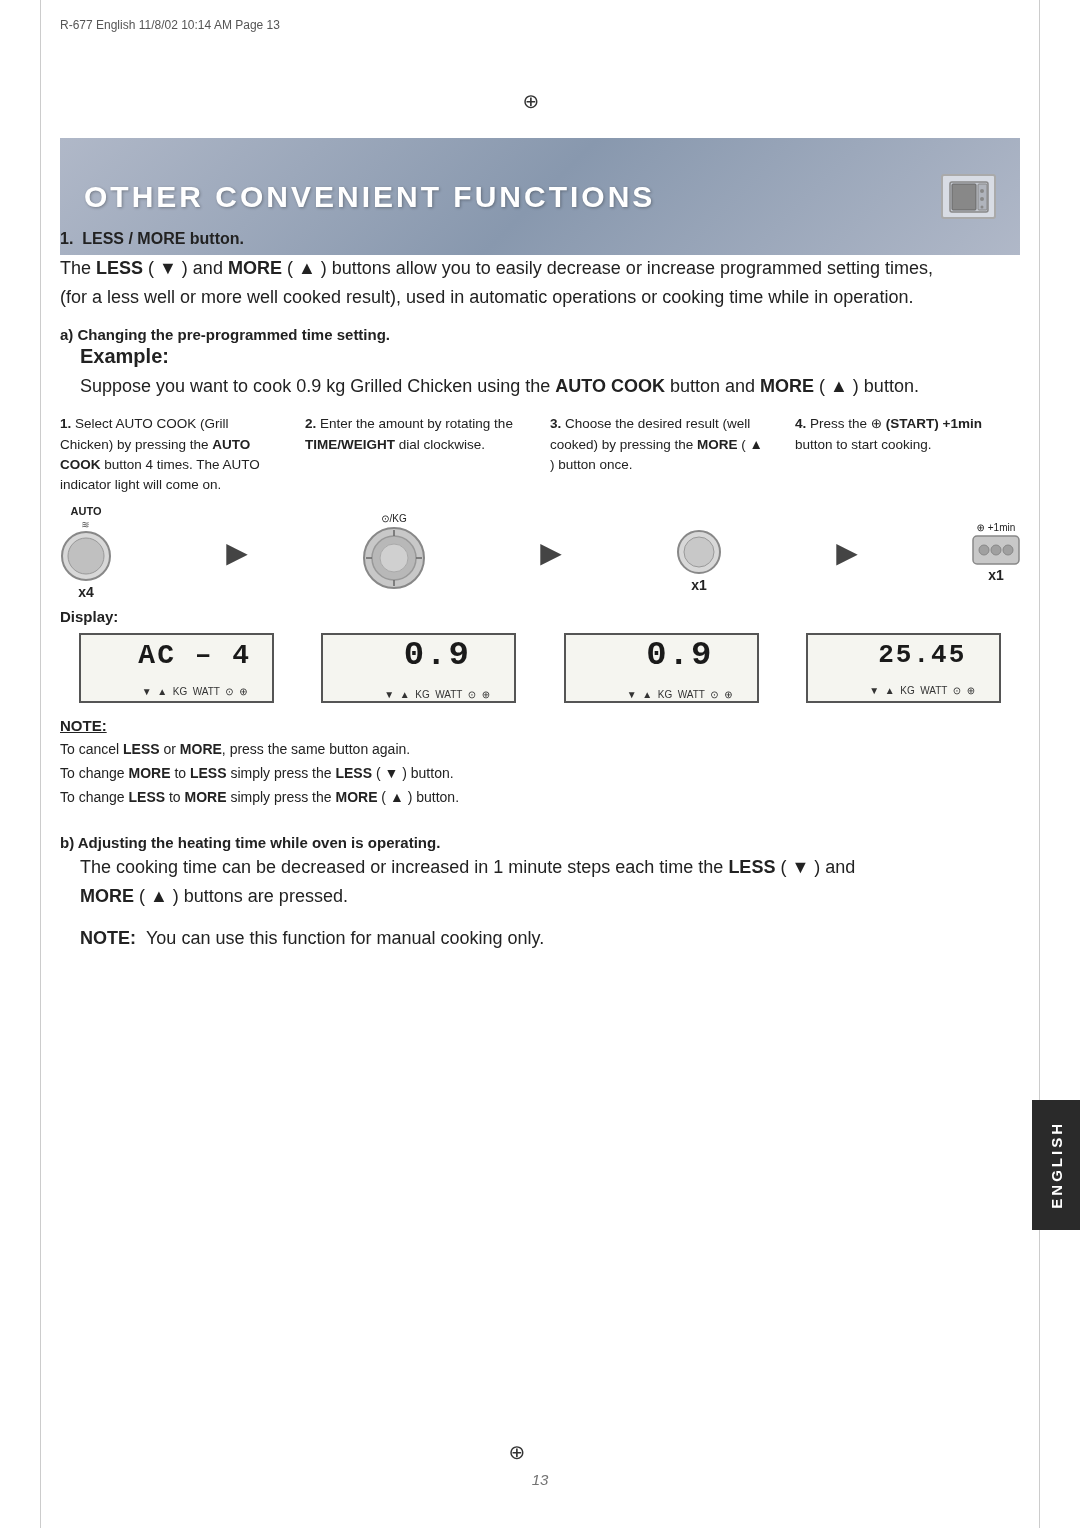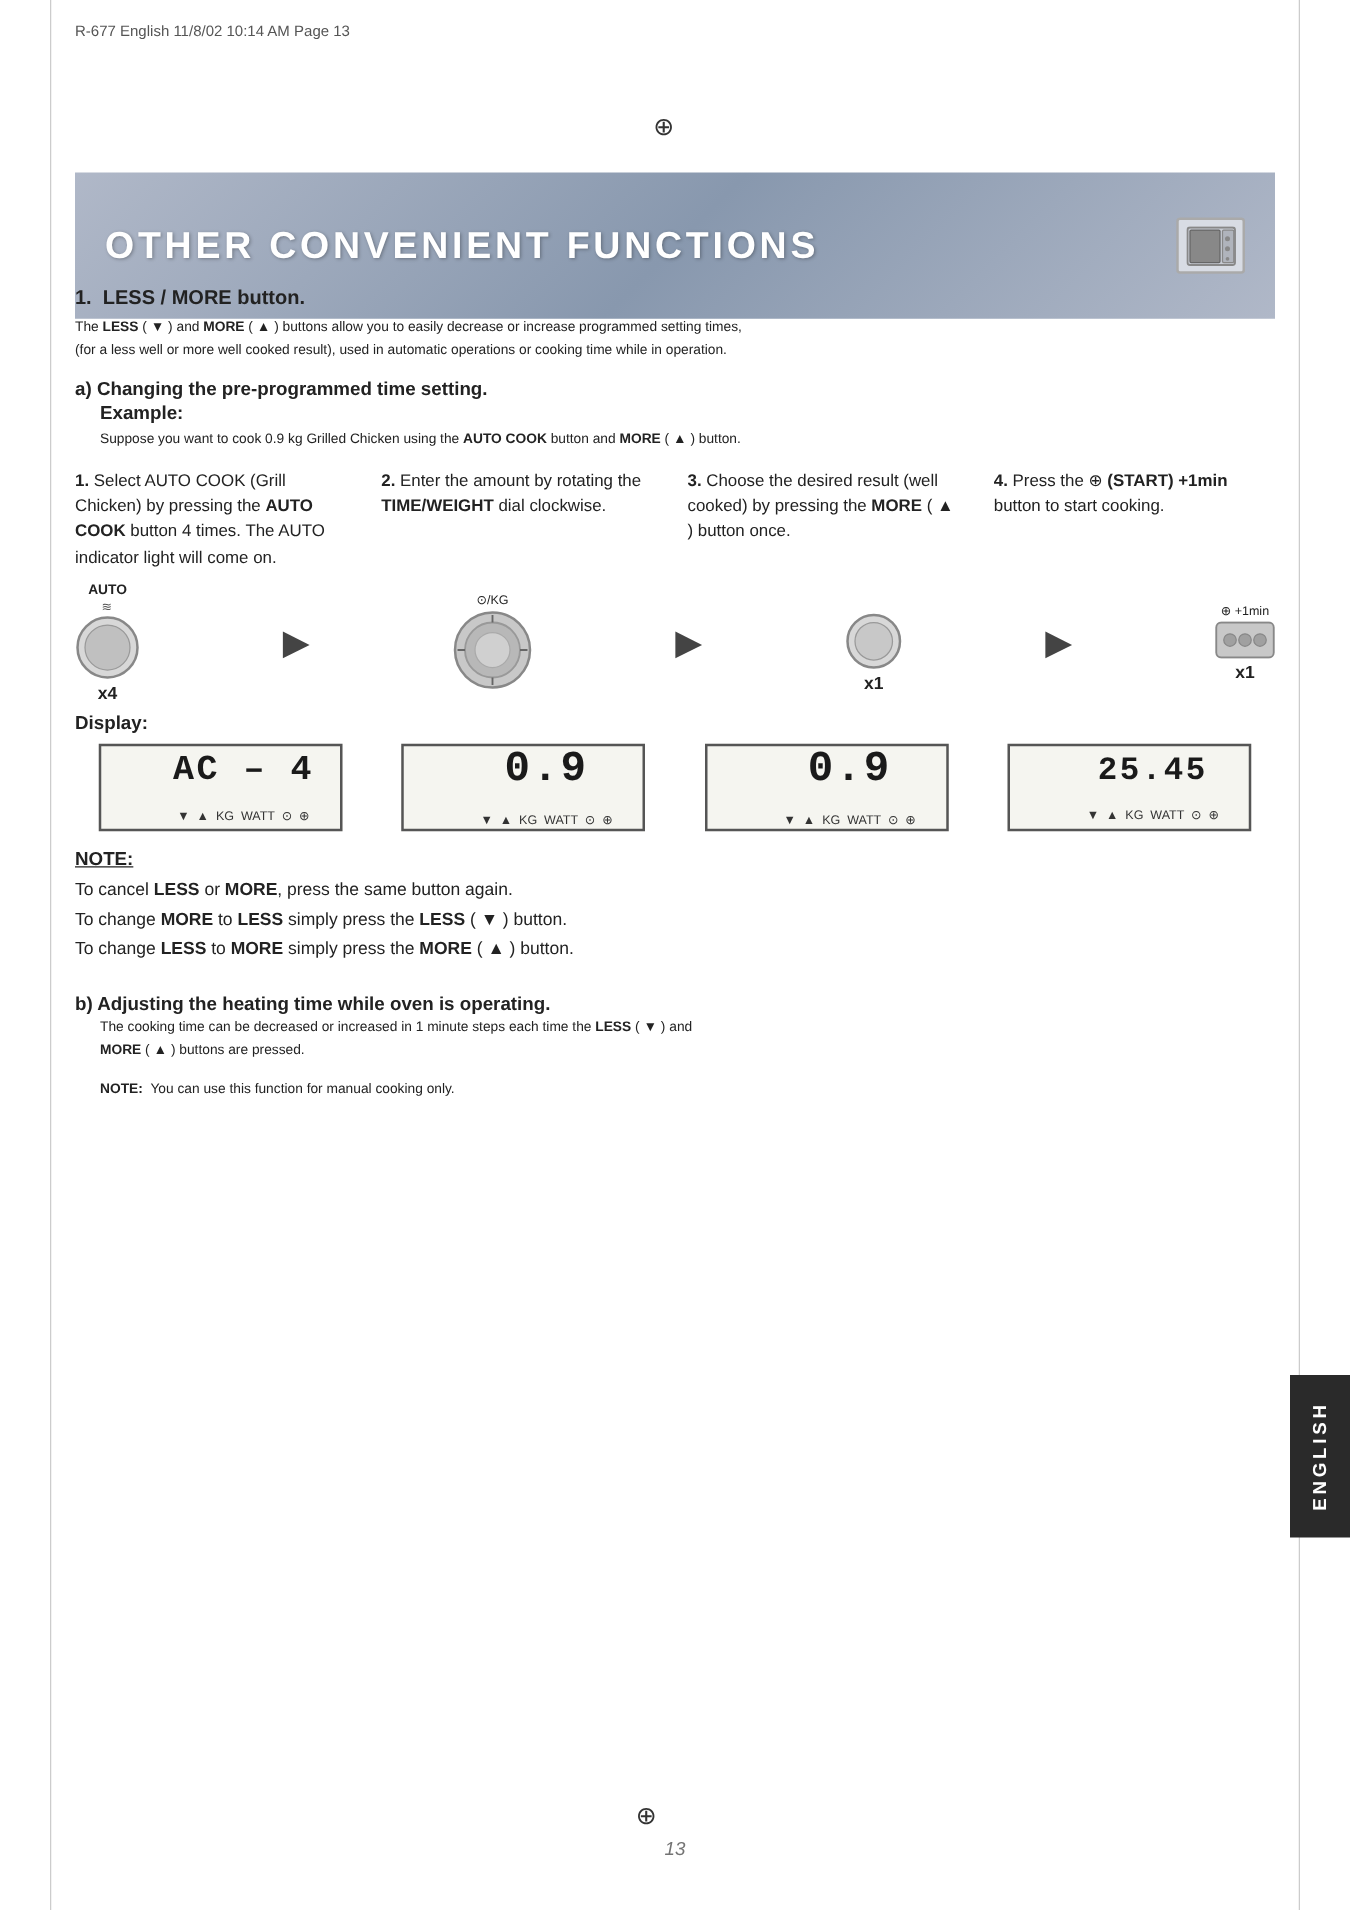--- a/index.html
+++ b/index.html
@@ -74,33 +74,33 @@
       right: 60px;
     }
 
     
     .section-num {
       font-size: 16px;
       font-weight: bold;
       margin-bottom: 6px;
     }
     .section-body {
-      font-size: 11px;
+      font-size: 18px;
       line-height: 1.6;
       margin-bottom: 14px;
     }
 
     .sub-heading {
       font-size: 15px;
       font-weight: bold;
       margin-top: 10px;
       margin-bottom: 2px;
     }
     .sub-heading-indent {
-      font-size: 15px;
+      font-size: 20px;
       font-weight: bold;
       margin-left: 20px;
       margin-bottom: 4px;
     }
 
     
     .steps-row {
       display: flex;
       align-items: flex-start;
       gap: 12px;

